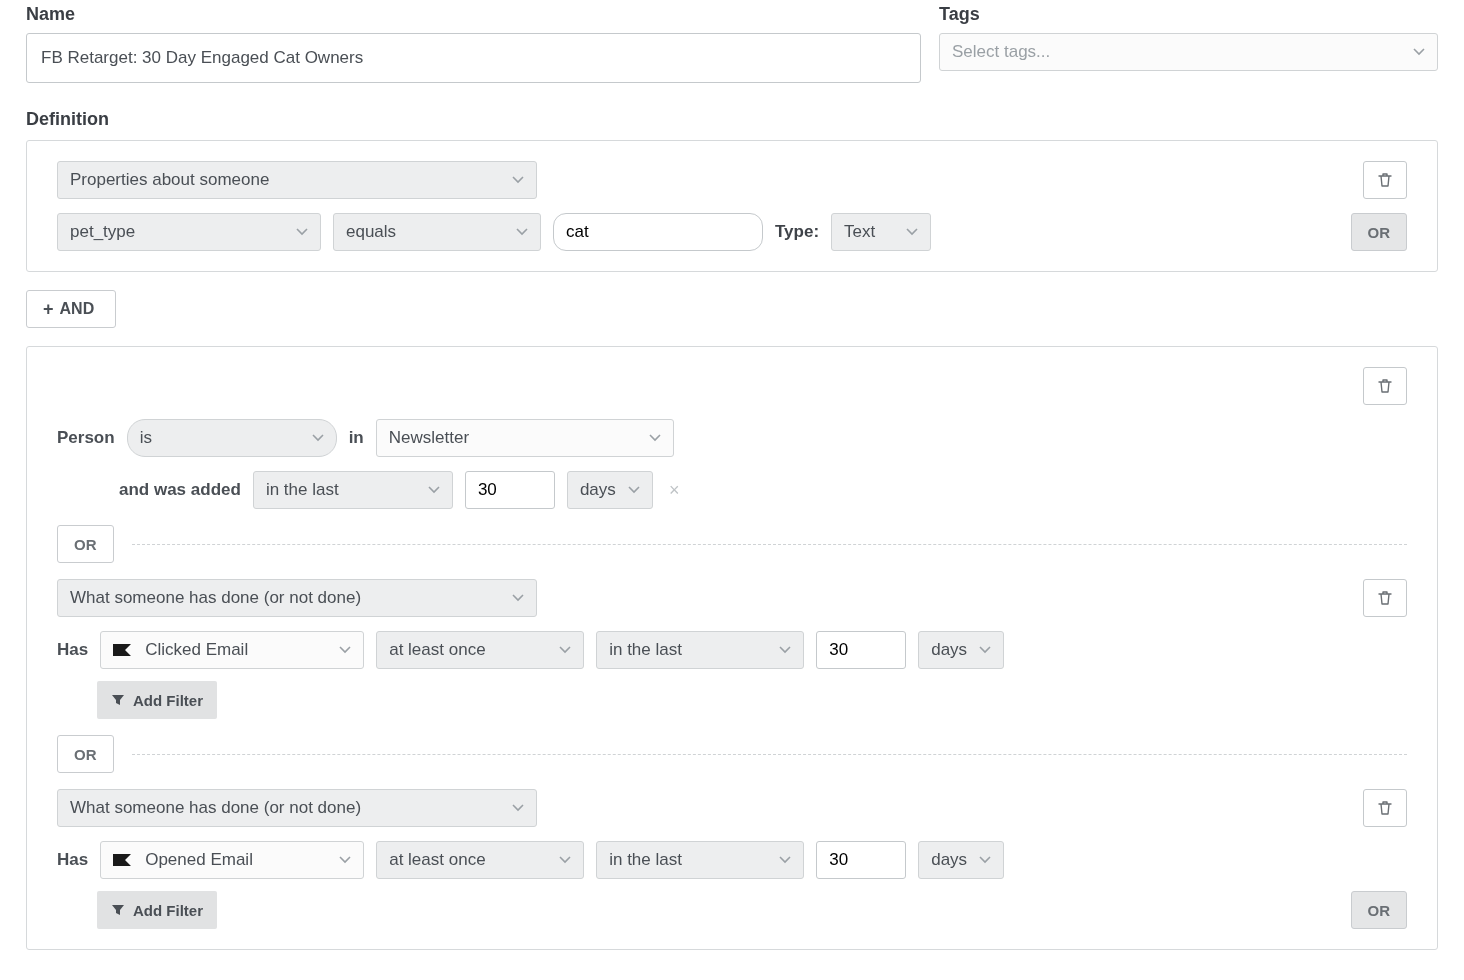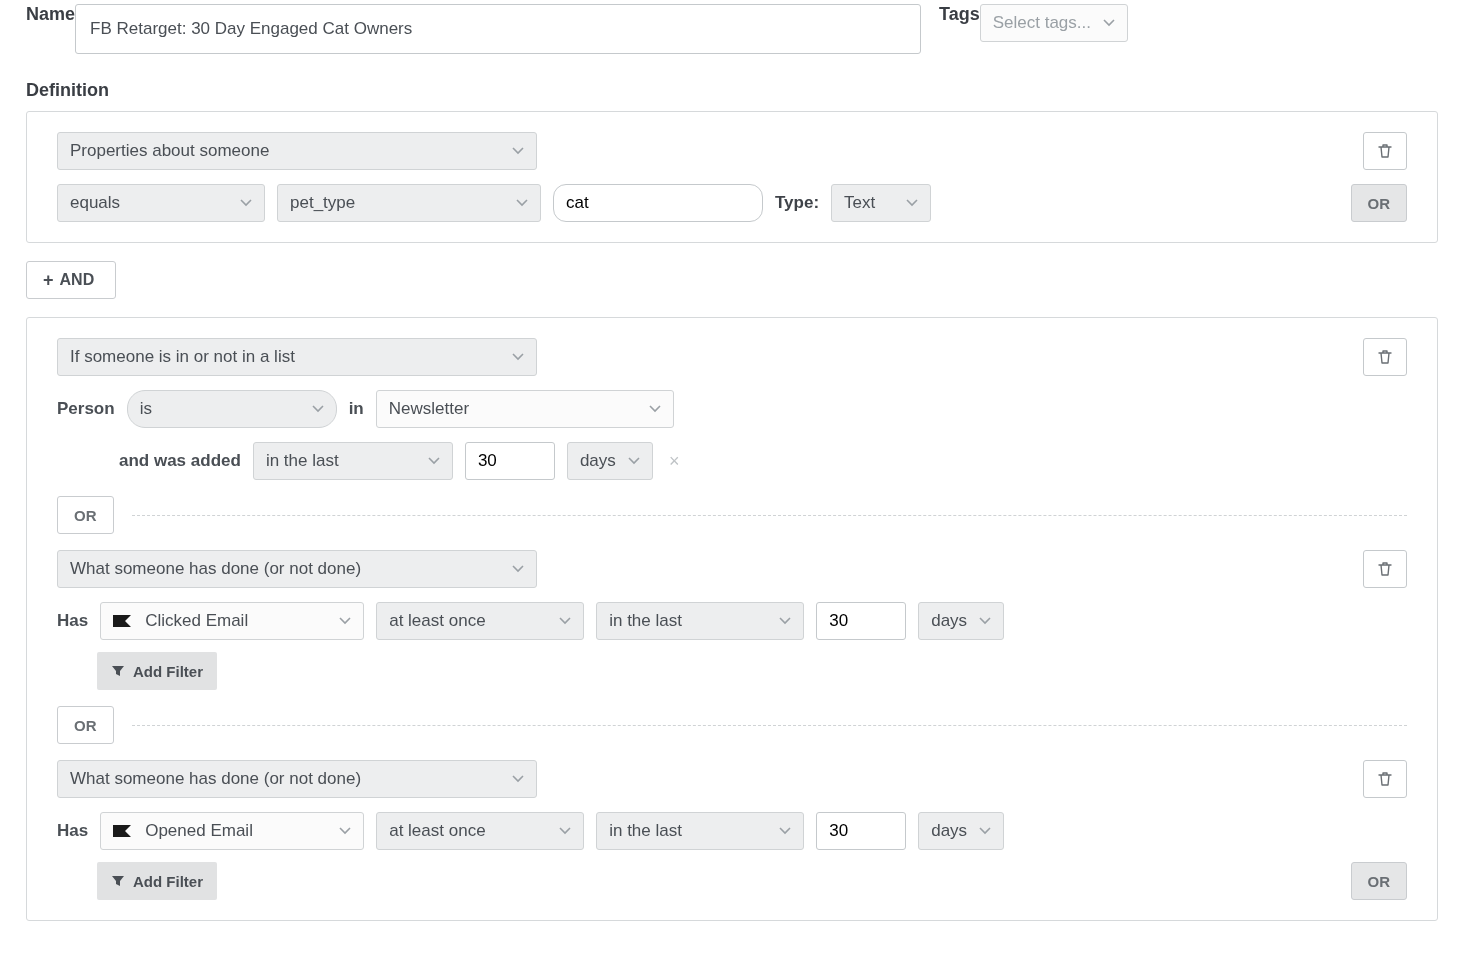--- a/index.html
+++ b/index.html
@@ -1,18 +1,18 @@
 <!DOCTYPE html>
 <html><head>
 <meta charset="utf-8">
 <style>
 * { margin:0; padding:0; box-sizing:border-box; }
 body { font-family:-apple-system,BlinkMacSystemFont,"Segoe UI",Helvetica,Arial,sans-serif; background:#fff; color:#333; padding:4px 26px 20px; }
 .top-row { display:flex; gap:18px; margin-bottom:26px; }
-.field-group { display:flex; flex-direction:row; }
+.field-group { display:flex; flex-direction:column; }
 .field-group.name { flex:0 0 895px; }
 .field-group.tags { flex:1; }
 .label { font-size:18px; font-weight:600; color:#3a3e44; margin-bottom:8px; }
 .text-input { width:100%; height:50px; border:1px solid #c5c9cc; border-radius:3px; padding:0 14px; font-size:17px; color:#4a4f55; background:#fff; }
 .select { position:relative; display:flex; align-items:center; height:38px; background:#edeeef; border:1px solid #d0d3d5; border-radius:3px; padding:0 36px 0 12px; font-size:17px; color:#4a4f55; cursor:pointer; user-select:none; }
 .select.light { background:#fbfbfb; }
 .select .caret { position:absolute; right:12px; top:50%; transform:translateY(-50%); }
 .caret svg { display:block; }
 .placeholder { color:#9aa0a5; }
 .definition-box { border:1px solid #d6d9db; border-radius:3px; background:#fff; padding:20px 30px 20px; }
@@ -84,30 +84,30 @@
     <div class="spacer"></div>
     <div class="icon-btn">
       <span class="trash-svg">
           <svg width="14" height="16" viewBox="0 0 14 16">
             <path d="M1 4h12M5 4V2h4v2M3 4l1 10h6l1-10" stroke="#6a6f74" stroke-width="1.4" fill="none" stroke-linecap="round" stroke-linejoin="round"></path>
           </svg>
         </span>
     </div>
   </div>
   <div class="condition-row">
-    <div class="select sel-w3">
-      <span>equals</span>
-      <span class="caret">
-          <svg width="12" height="8" viewBox="0 0 12 8">
-            <path d="M1 1l5 5 5-5" stroke="#9aa0a5" stroke-width="1.6" fill="none"></path>
-          </svg>
-        </span>
-    </div>
     <div class="select sel-w2">
       <span>pet_type</span>
+      <span class="caret">
+          <svg width="12" height="8" viewBox="0 0 12 8">
+            <path d="M1 1l5 5 5-5" stroke="#9aa0a5" stroke-width="1.6" fill="none"></path>
+          </svg>
+        </span>
+    </div>
+    <div class="select sel-w3">
+      <span>equals</span>
       <span class="caret">
           <svg width="12" height="8" viewBox="0 0 12 8">
             <path d="M1 1l5 5 5-5" stroke="#9aa0a5" stroke-width="1.6" fill="none"></path>
           </svg>
         </span>
     </div>
     <input class="txt-input-val" value="cat" style="">
     <span class="type-label">Type:</span>
     <div class="select sel-w4">
       <span>Text</span>
@@ -125,28 +125,20 @@
 <div style="margin:18px 0 18px 0">
   <div class="and-btn" style="width:90px">
     <span class="plus-ic">+</span>
     <span>AND</span>
   </div>
 </div>
 
 <div class="definition-box">
 
   <div class="row-head">
-    <div class="select sel-w1">
-      <span>If someone is in or not in a list</span>
-      <span class="caret">
-          <svg width="12" height="8" viewBox="0 0 12 8">
-            <path d="M1 1l5 5 5-5" stroke="#9aa0a5" stroke-width="1.6" fill="none"></path>
-          </svg>
-        </span>
-    </div>
     <div class="spacer"></div>
     <div class="icon-btn">
       <span class="trash-svg">
           <svg width="14" height="16" viewBox="0 0 14 16">
             <path d="M1 4h12M5 4V2h4v2M3 4l1 10h6l1-10" stroke="#6a6f74" stroke-width="1.4" fill="none" stroke-linecap="round" stroke-linejoin="round"></path>
           </svg>
         </span>
     </div>
   </div>
   <div class="condition-row">

